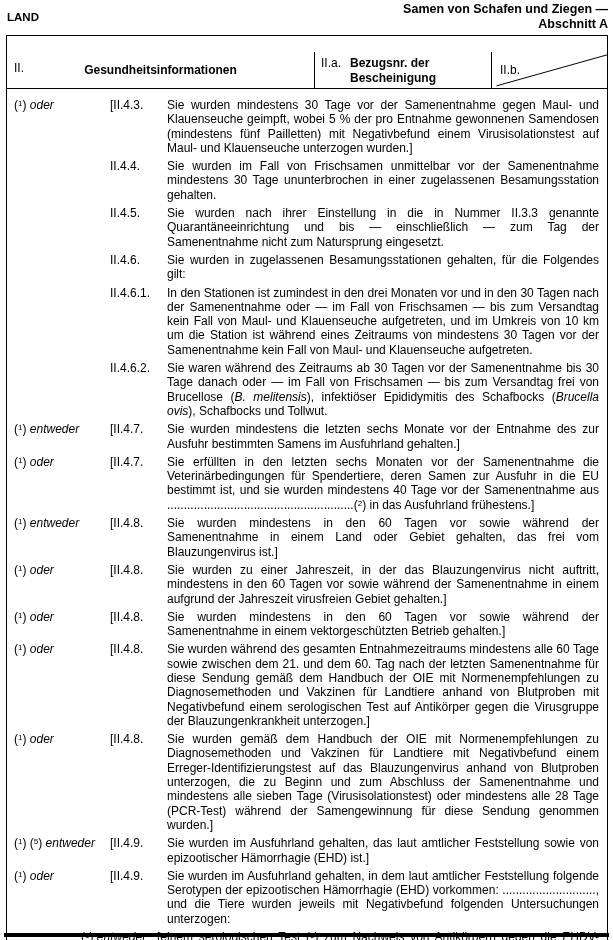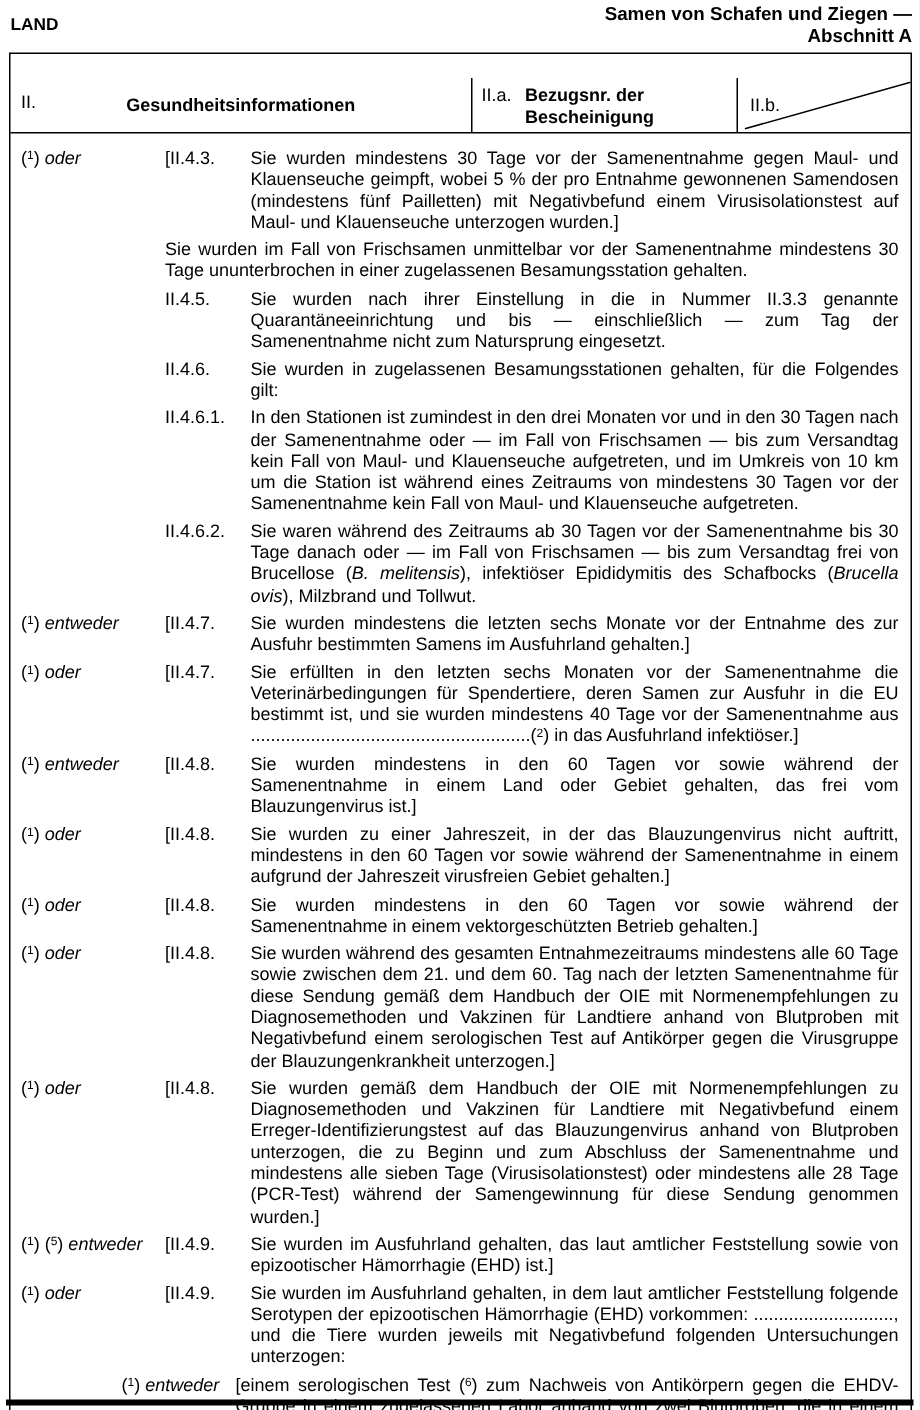--- a/index.html
+++ b/index.html
@@ -68,51 +68,52 @@
       </div>
     </div>
     <div class="tbody" id="rows">
         <div class="row">
           <div class="marker"><span>(</span><span class="sup">1</span><span>) </span><span class="it">oder</span></div>
           <div class="clause">[II.4.3.</div>
           <div class="text"><span>Sie wurden mindestens 30 Tage vor der Samenentnahme gegen Maul- und Klauenseuche geimpft, wobei 5 % der pro Entnahme gewonnenen Samendosen (mindestens fünf Pailletten) mit Negativbefund einem Virusisolationstest auf Maul- und Klauenseuche unterzogen wurden.]</span></div>
         </div>
         <div class="row">
           <div class="marker"></div>
+          <div class="clause">II.4.4.</div>
           <div class="text"><span>Sie wurden im Fall von Frischsamen unmittelbar vor der Samenentnahme mindestens 30 Tage ununterbrochen in einer zugelassenen Besamungsstation gehalten.</span></div>
         </div>
         <div class="row">
           <div class="marker"></div>
           <div class="clause">II.4.5.</div>
           <div class="text"><span>Sie wurden nach ihrer Einstellung in die in Nummer II.3.3 genannte Quarantäneeinrichtung und bis — einschließlich — zum Tag der Samenentnahme nicht zum Natursprung eingesetzt.</span></div>
         </div>
         <div class="row">
           <div class="marker"></div>
           <div class="clause">II.4.6.</div>
           <div class="text"><span>Sie wurden in zugelassenen Besamungsstationen gehalten, für die Folgendes gilt:</span></div>
         </div>
         <div class="row">
           <div class="marker"></div>
           <div class="clause">II.4.6.1.</div>
           <div class="text"><span>In den Stationen ist zumindest in den drei Monaten vor und in den 30 Tagen nach der Samenentnahme oder — im Fall von Frischsamen — bis zum Versandtag kein Fall von Maul- und Klauenseuche aufgetreten, und im Umkreis von 10 km um die Station ist während eines Zeitraums von mindestens 30 Tagen vor der Samenentnahme kein Fall von Maul- und Klauenseuche aufgetreten.</span></div>
         </div>
         <div class="row">
           <div class="marker"></div>
           <div class="clause">II.4.6.2.</div>
-          <div class="text"><span>Sie waren während des Zeitraums ab 30 Tagen vor der Samenentnahme bis 30 Tage danach oder — im Fall von Frischsamen — bis zum Versandtag frei von Brucellose (</span><span class="it">B. melitensis</span><span>), infektiöser Epididymitis des Schafbocks (</span><span class="it">Brucella ovis</span><span>), Milzbrand und Tollwut.</span></div>
+          <div class="text"><span>Sie waren während des Zeitraums ab 30 Tagen vor der Samenentnahme bis 30 Tage danach oder — im Fall von Frischsamen — bis zum Versandtag frei von Brucellose (</span><span class="it">B. melitensis</span><span>), infektiöser Epididymitis des Schafbocks (</span><span class="it">Brucella ovis</span><span>), Schafbocks und Tollwut.</span></div>
         </div>
         <div class="row">
           <div class="marker"><span>(</span><span class="sup">1</span><span>) </span><span class="it">entweder</span></div>
           <div class="clause">[II.4.7.</div>
           <div class="text"><span>Sie wurden mindestens die letzten sechs Monate vor der Entnahme des zur Ausfuhr bestimmten Samens im Ausfuhrland gehalten.]</span></div>
         </div>
         <div class="row">
           <div class="marker"><span>(</span><span class="sup">1</span><span>) </span><span class="it">oder</span></div>
           <div class="clause">[II.4.7.</div>
-          <div class="text"><span>Sie erfüllten in den letzten sechs Monaten vor der Samenentnahme die Veterinärbedingungen für Spendertiere, deren Samen zur Ausfuhr in die EU bestimmt ist, und sie wurden mindestens 40 Tage vor der Samenentnahme aus ........................................................(</span><span class="sup">2</span><span>) in das Ausfuhrland infektiöser.]</span></div>
+          <div class="text"><span>Sie erfüllten in den letzten sechs Monaten vor der Samenentnahme die Veterinärbedingungen für Spendertiere, deren Samen zur Ausfuhr in die EU bestimmt ist, und sie wurden mindestens 40 Tage vor der Samenentnahme aus ........................................................(</span><span class="sup">2</span><span>) in das Ausfuhrland frühestens.]</span></div>
         </div>
         <div class="row">
           <div class="marker"><span>(</span><span class="sup">1</span><span>) </span><span class="it">entweder</span></div>
           <div class="clause">[II.4.8.</div>
           <div class="text"><span>Sie wurden mindestens in den 60 Tagen vor sowie während der Samenentnahme in einem Land oder Gebiet gehalten, das frei vom Blauzungenvirus ist.]</span></div>
         </div>
         <div class="row">
           <div class="marker"><span>(</span><span class="sup">1</span><span>) </span><span class="it">oder</span></div>
           <div class="clause">[II.4.8.</div>
           <div class="text"><span>Sie wurden zu einer Jahreszeit, in der das Blauzungenvirus nicht auftritt, mindestens in den 60 Tagen vor sowie während der Samenentnahme in einem aufgrund der Jahreszeit virusfreien Gebiet gehalten.]</span></div>

